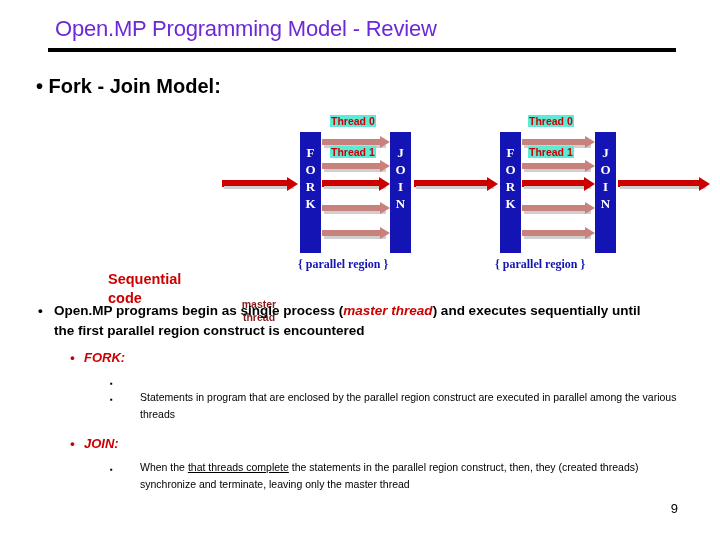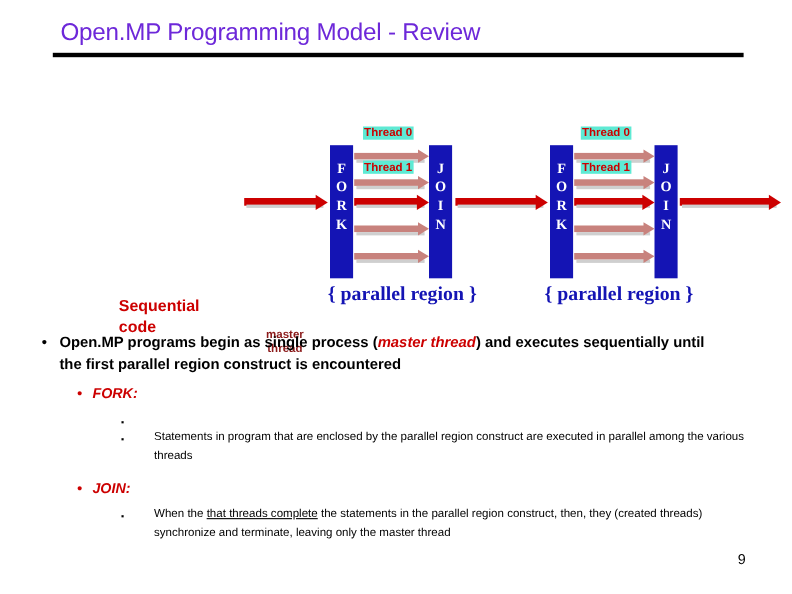--- a/index.html
+++ b/index.html
@@ -58,21 +58,21 @@
     text-align:center;
     line-height:17px;
     padding-top:12px;
     box-sizing:border-box;
     letter-spacing:0px;
   }
   .bar span{display:block;}
 
   .pr-label{
     position:absolute;
-    font-size:18px;font-weight:bold;color:#1414b4;
+    font-size:12px;font-weight:bold;color:#1414b4;
     font-family:"Liberation Serif", serif;
     white-space:nowrap;
   }
 
   
   .arrow{position:absolute;height:8px;}
   .arrow .shaft{position:absolute;left:0;top:1px;height:6px;width:calc(100% - 9px);}
   .arrow .head{
     position:absolute;right:0;top:-2px;
     width:0;height:0;
@@ -128,20 +128,24 @@
   }
 </style>
 </head>
 <body>
 
 <div class="slide">
 
   <div class="title">Open.MP Programming Model - Review</div>
   <div class="title-rule"></div>
 
+  <div class="head-bullet">
+    <span class="dot">•</span>
+    <span>Fork - Join Model:</span>
+  </div>
 
   <div class="diagram">
 
     <div class="seq-label">
       <span>Sequential</span>
       <span>code</span>
     </div>
 
     <div class="arrow red" style="left:222px;top:74px;width:76px;">
       <div class="shaft"></div>

